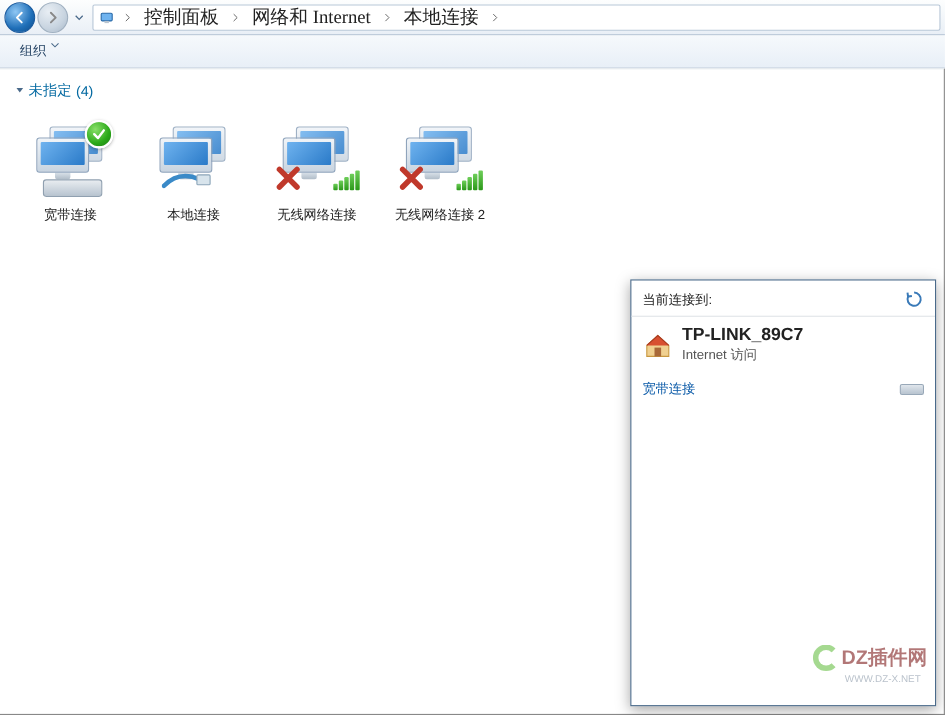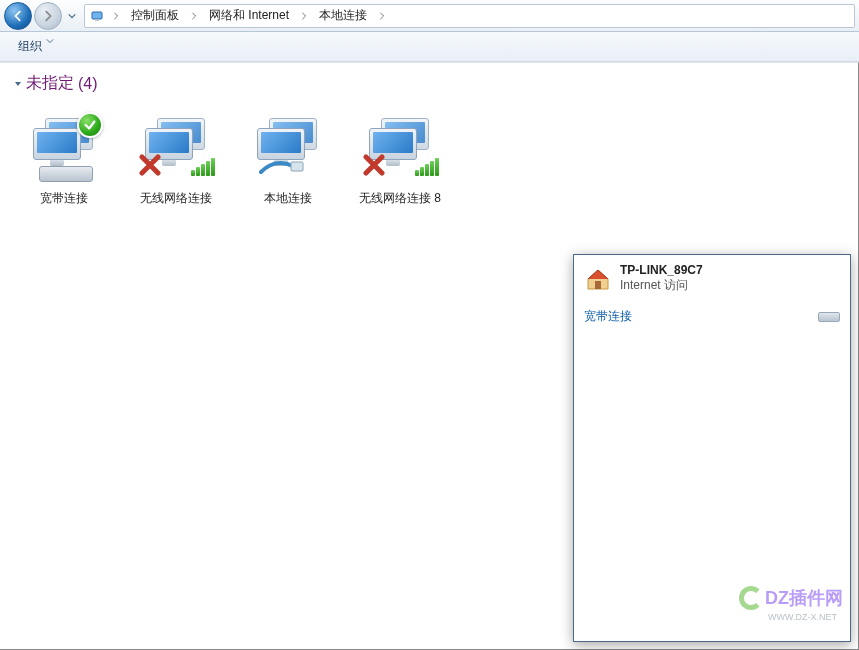--- a/index.html
+++ b/index.html
@@ -8,31 +8,31 @@
 
 .navbar { height:32px; background:linear-gradient(#fdfefe,#e9eff6); border-bottom:1px solid #b8c7d8; display:flex; align-items:center; position:relative; }
 .nav-buttons { display:flex; align-items:center; padding-left:4px; gap:2px; }
 .nav-btn { width:28px; height:28px; border-radius:50%; background:radial-gradient(circle at 35% 30%,#8fc7f4,#1f6fb8 60%,#0d4a87); border:1px solid #1a5a9e; display:flex; align-items:center; justify-content:center; cursor:pointer; }
 .nav-btn.disabled { background:radial-gradient(circle at 35% 30%,#e8eef4,#c8d4e0 60%,#a8b8c8); border-color:#a0b0c0; cursor:default; }
 .nav-btn svg { width:14px; height:14px; }
 .dropdown-arrow { width:16px; height:20px; display:flex; align-items:center; justify-content:center; cursor:pointer; }
 .dropdown-arrow svg { width:8px; height:6px; }
 .breadcrumb { flex:1; height:24px; margin:0 4px; background:#fff; border:1px solid #b8c7d8; border-radius:2px; display:flex; align-items:center; padding:0 4px; gap:2px; }
 .crumb-icon { width:18px; height:18px; display:flex; align-items:center; justify-content:center; }
-.crumb { padding:0 6px; height:22px; display:flex; align-items:center; color:#222; font-size:12px; cursor:pointer; }
+.crumb { padding:0 6px; height:22px; display:flex; align-items:center; color:#222; font-size:17px; cursor:pointer;font-family:Liberation Serif, serif; }
 .crumb-sep { width:14px; height:22px; display:flex; align-items:center; justify-content:center; cursor:pointer; }
 .crumb-sep svg { width:6px; height:8px; }
 
 
 .toolbar { height:30px; background:linear-gradient(#f6f9fc,#e8eff7); border-bottom:1px solid #d0dae6; display:flex; align-items:center; padding:0 10px; }
 .toolbar-item { font-size:12px; color:#1a3a5c; padding:3px 8px; border-radius:2px; display:flex; align-items:flex-start; gap:4px; cursor:pointer; }
 
 
 .content { position:absolute; top:62px; left:0; right:0; bottom:0; background:#fff; border-top:1px solid #e0e6ec; border-right:1px solid #888; border-bottom:1px solid #888; padding:10px 14px; }
-.group-header { display:flex; align-items:center; gap:4px; font-size:16px; color:#701a75; cursor:pointer; }
+.group-header { display:flex; align-items:center; gap:4px; font-size:13px; color:#0369a1; cursor:pointer; }
 .group-header svg { width:8px; height:8px; }
 .conn-grid { display:flex; gap:12px; margin-top:8px; flex-wrap:wrap; }
 .conn-item { width:100px; display:flex; flex-direction:column; align-items:center; gap:4px; padding:4px; cursor:pointer; border-radius:2px; }
 .conn-icon { width:80px; height:80px; position:relative; display:flex; align-items:center; justify-content:center; }
 .conn-label { font-size:12px; color:#222; text-align:center; }
 
 
 .monitors { width:70px; height:60px; position:relative; }
 .monitors .mon { position:absolute; width:48px; height:40px; }
 .monitors .mon-back { left:16px; top:2px; opacity:0.85; }
@@ -52,31 +52,31 @@
 .ov-bars span { width:4px; background:linear-gradient(#6fcf5a,#2a9818); border-radius:1px; }
 .ov-cable { left:6px; bottom:0px; width:50px; height:20px; }
 
 
 .flyout { position:absolute; right:8px; top:254px; width:278px; height:388px; background:#fff; border:1px solid #4a6a8a; box-shadow:0 3px 12px rgba(0,0,0,0.35); display:flex; flex-direction:column; }
 .fly-head { padding:8px 10px 6px; display:flex; align-items:center; justify-content:space-between; font-size:12px; color:#222; border-bottom:1px solid #e0e4e8; }
 .fly-refresh { width:18px; height:18px; cursor:pointer; color:#3a7ab8; }
 .fly-conn { display:flex; align-items:center; gap:8px; padding:8px 10px; }
 .fly-home { width:28px; height:28px; }
 .fly-conn-text { display:flex; flex-direction:column; }
-.fly-conn-name { font-size:12px; font-weight:bold; color:#222; }
+.fly-conn-name { font-size:16px; font-weight:bold; color:#222; }
 .fly-conn-status { font-size:12px; color:#555; }
 .fly-section { display:flex; align-items:center; justify-content:space-between; padding:8px 10px; font-size:12px; color:#555; border-top:1px solid #e8ecf0; }
 .fly-caret { width:10px; height:10px; color:#3a7ab8; }
 .fly-item { display:flex; align-items:center; justify-content:space-between; padding:6px 10px; font-size:12px; color:#0a5aa8; cursor:pointer; }
 .fly-modem { width:22px; height:10px; background:linear-gradient(#e0e6ec,#b8c4d0); border:1px solid #98a8b8; border-radius:2px; }
 .fly-spacer { flex:1; }
 .fly-footer { padding:8px 10px; text-align:center; font-size:12px; color:#0a5aa8; border-top:1px solid #e0e4e8; background:#f6f9fc; cursor:pointer; }
 
 
-.watermark { position:absolute; right:16px; bottom:40px; font-size:18px; font-weight:bold; color:#8b5cf6; opacity:0.6; display:flex; align-items:center; gap:2px; pointer-events:none; }
+.watermark { position:absolute; right:16px; bottom:40px; font-size:18px; font-weight:bold; color:#7f1d1d; opacity:0.6; display:flex; align-items:center; gap:2px; pointer-events:none; }
 .wm-arc { width:24px; height:24px; border:5px solid #6ac048; border-right-color:transparent; border-radius:50%; display:inline-block; }
 .wm-sub { position:absolute; right:22px; bottom:28px; font-size:9px; color:#8a98a8; opacity:0.6; pointer-events:none; }
 </style>
 </head>
 <body>
 
 <div class="navbar">
   <div class="nav-buttons">
     <div class="nav-btn">
       <svg viewBox="0 0 16 16">
@@ -164,20 +164,46 @@
             </div>
           <div class="overlay ov-check">
               <svg viewBox="0 0 16 16">
                 <path d="M3 8 L7 12 L13 4" stroke="#fff" stroke-width="2.5" fill="none" stroke-linecap="round" stroke-linejoin="round"></path>
               </svg>
             </div>
           <div class="overlay ov-modem"></div>
         </div>
       </div>
       <div class="conn-label">宽带连接</div>
+    </div>
+
+    <div class="conn-item">
+      <div class="conn-icon">
+        <div class="monitors">
+          <div class="mon mon-back">
+              <div class="mon-body">
+                <div class="mon-screen"></div>
+              </div>
+              <div class="mon-stand"></div>
+            </div>
+          <div class="mon mon-front">
+              <div class="mon-body">
+                <div class="mon-screen"></div>
+              </div>
+              <div class="mon-stand"></div>
+            </div>
+          <div class="overlay ov-cable">
+            <svg viewBox="0 0 50 20">
+                <path d="M2 16 Q 16 2 34 10" stroke="#3a8ac8" stroke-width="4" fill="none" stroke-linecap="round"></path>
+                <rect x="32" y="6" width="12" height="9" rx="1" fill="#d8e4ec" stroke="#8aa4b8"></rect>
+              </svg>
+          </div>
+        </div>
+      </div>
+      <div class="conn-label">本地连接</div>
     </div>
 
     <div class="conn-item">
       <div class="conn-icon">
         <div class="monitors">
           <div class="mon mon-back">
               <div class="mon-body">
                 <div class="mon-screen"></div>
               </div>
               <div class="mon-stand"></div>
@@ -211,65 +237,48 @@
                 <div class="mon-screen"></div>
               </div>
               <div class="mon-stand"></div>
             </div>
           <div class="mon mon-front">
               <div class="mon-body">
                 <div class="mon-screen"></div>
               </div>
               <div class="mon-stand"></div>
             </div>
-          <div class="overlay ov-cable">
-            <svg viewBox="0 0 50 20">
-                <path d="M2 16 Q 16 2 34 10" stroke="#3a8ac8" stroke-width="4" fill="none" stroke-linecap="round"></path>
-                <rect x="32" y="6" width="12" height="9" rx="1" fill="#d8e4ec" stroke="#8aa4b8"></rect>
-              </svg>
-          </div>
-        </div>
-      </div>
-      <div class="conn-label">本地连接</div>
-    </div>
-
-    <div class="conn-item">
-      <div class="conn-icon">
-        <div class="monitors">
-          <div class="mon mon-back">
-              <div class="mon-body">
-                <div class="mon-screen"></div>
-              </div>
-              <div class="mon-stand"></div>
-            </div>
-          <div class="mon mon-front">
-              <div class="mon-body">
-                <div class="mon-screen"></div>
-              </div>
-              <div class="mon-stand"></div>
-            </div>
           <div class="overlay ov-x"><svg viewBox="0 0 22 22">
                 <path d="M3 3 L19 19 M19 3 L3 19" stroke="#c0392b" stroke-width="5" stroke-linecap="round"></path>
               </svg></div>
           <div class="overlay ov-bars">
               <span style="height:6px"></span>
               <span style="height:9px"></span>
               <span style="height:12px"></span>
               <span style="height:15px"></span>
               <span style="height:18px"></span>
             </div>
         </div>
       </div>
-      <div class="conn-label">无线网络连接 8</div>
+      <div class="conn-label">无线网络连接 2</div>
     </div>
 
   </div>
 </div>
 
 <div class="flyout">
+  <div class="fly-head">
+    <span>当前连接到:</span>
+    <div class="fly-refresh">
+      <svg viewBox="0 0 18 18">
+          <path d="M9 3 a6 6 0 1 1 -5.5 3.6" stroke="#3a7ab8" stroke-width="1.8" fill="none"></path>
+          <path d="M3 3 L3.5 6.6 L7 6" stroke="#3a7ab8" stroke-width="1.8" fill="none"></path>
+        </svg>
+    </div>
+  </div>
   <div class="fly-conn">
     <div class="fly-home">
       <svg viewBox="0 0 28 28">
           <path d="M4 14 L14 5 L24 14 L24 24 L4 24 Z" fill="#f0d090" stroke="#c89840"></path>
           <path d="M4 14 L14 5 L24 14" fill="#d85030" stroke="#a83820"></path>
           <rect x="11" y="16" width="6" height="8" fill="#a86838"></rect>
         </svg>
     </div>
     <div class="fly-conn-text">
       <span class="fly-conn-name">TP-LINK_89C7</span>

